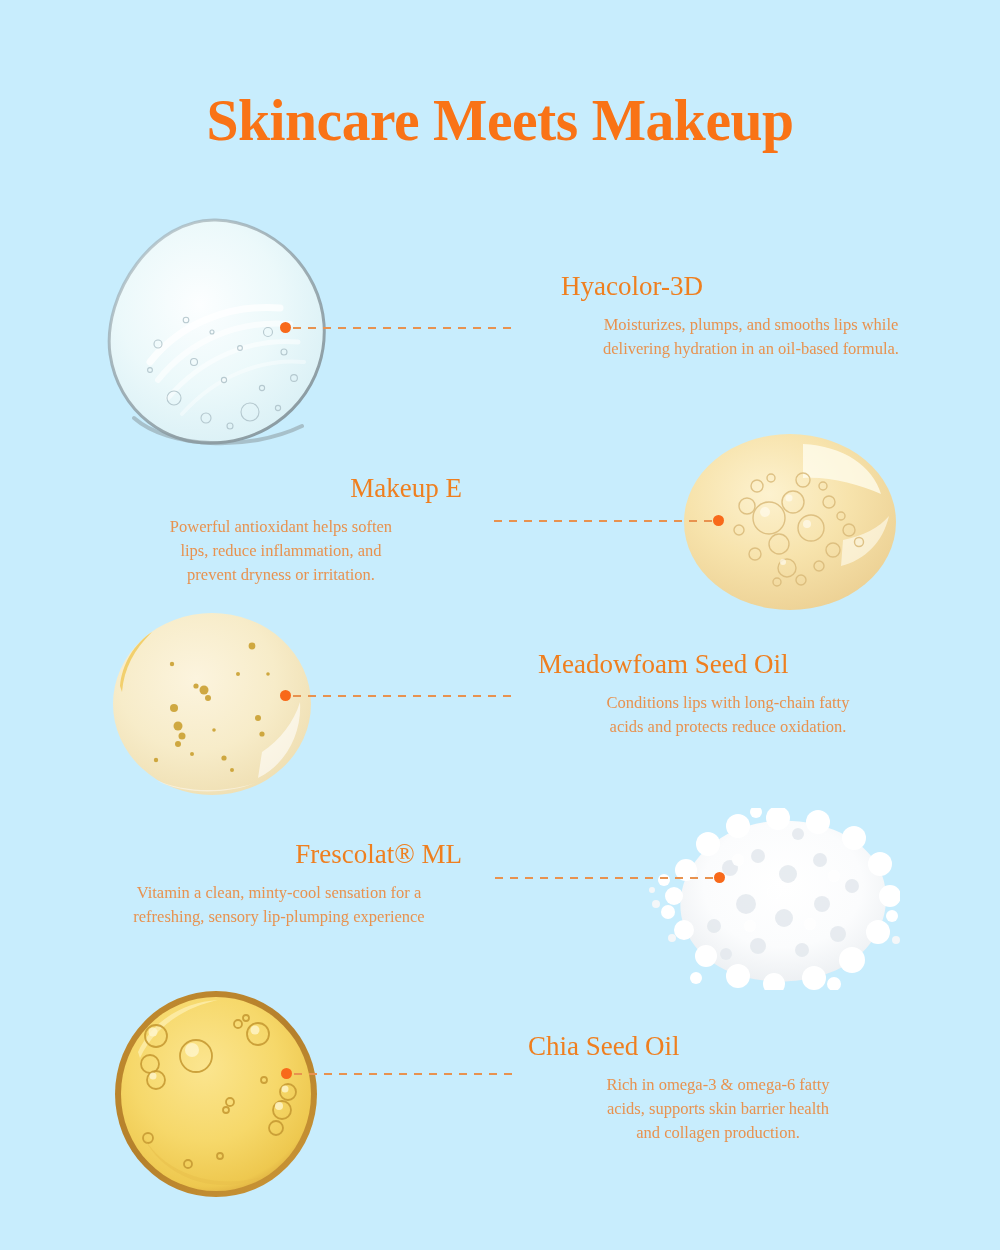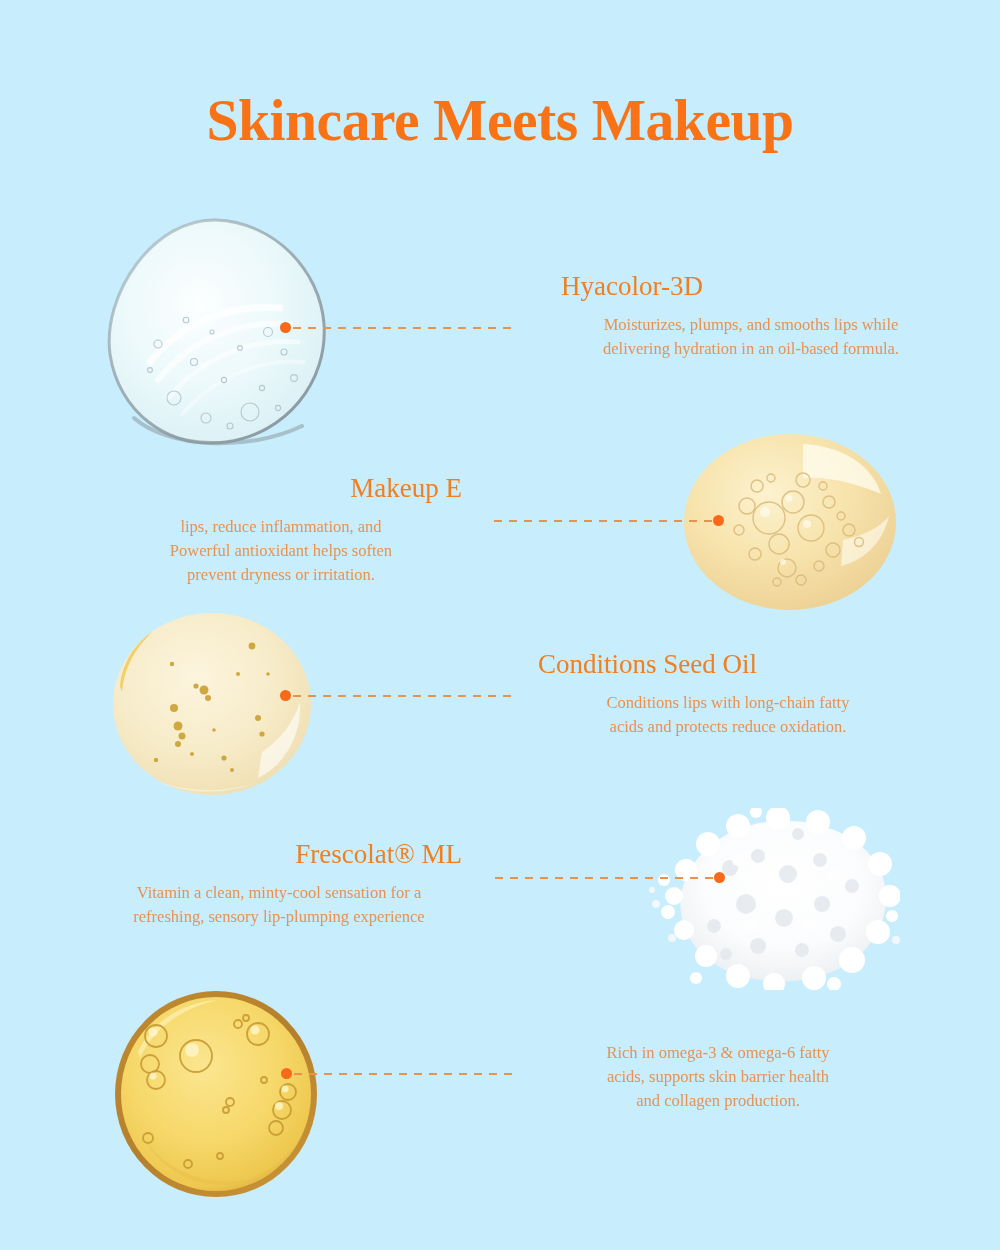--- a/index.html
+++ b/index.html
@@ -177,22 +177,22 @@
           <circle cx="100" cy="130" r="3"></circle>
       </g>
     </svg>
   </div>
   <div class="dot" style="top:515px; left:713px;"></div>
   <div class="connector" style="top:520px; left:494px; width:222px;"></div>
 
   <div class="block align-right" style="top:472px; left:100px; width:362px;">
     <div class="block-heading">Makeup E</div>
     <div class="block-body">
+      <div>Powerful antioxidant helps soften</div>
       <div>lips, reduce inflammation, and</div>
-      <div>Powerful antioxidant helps soften</div>
       <div>prevent dryness or irritation.</div>
     </div>
   </div>
 
   <div class="art" style="top:612px; left:112px; width:200px; height:185px;">
     <svg width="200" height="185" viewBox="0 0 200 185">
       <defs>
         <radialGradient id="mfGrad" cx="42%" cy="36%" r="72%">
           <stop offset="0%" stop-color="#fcf4de"></stop>
           <stop offset="55%" stop-color="#f7ecc9"></stop>
@@ -222,21 +222,21 @@
           <circle cx="102" cy="118" r="1.8"></circle>
         <circle cx="80" cy="142" r="2"></circle>
           <circle cx="156" cy="62" r="1.8"></circle>
       </g>
     </svg>
   </div>
   <div class="dot" style="top:690px; left:280px;"></div>
   <div class="connector" style="top:695px; left:293px; width:222px;"></div>
 
   <div class="block align-left" style="top:648px; left:538px; width:380px;">
-    <div class="block-heading">Conditions Seed Oil</div>
+    <div class="block-heading">Meadowfoam Seed Oil</div>
     <div class="block-body">
       <div>Conditions lips with long-chain fatty</div>
       <div>acids and protects reduce oxidation.</div>
     </div>
   </div>
 
   <div class="art" style="top:808px; left:638px; width:262px; height:182px;">
     <svg width="262" height="182" viewBox="0 0 262 182">
       <defs>
         <radialGradient id="pwGrad" cx="50%" cy="40%" r="62%">
@@ -357,20 +357,21 @@
         <circle cx="41" cy="88" r="3.5"></circle>
           <circle cx="173" cy="101" r="3.5"></circle>
       </g>
       <path d="M30 146 C48 182 96 202 146 190 C104 208 50 190 30 146 Z" fill="#e8bd4a" opacity="0.5"></path>
     </svg>
   </div>
   <div class="dot" style="top:1068px; left:281px;"></div>
   <div class="connector" style="top:1073px; left:294px; width:222px;"></div>
 
   <div class="block align-left" style="top:1030px; left:528px; width:380px;">
+    <div class="block-heading">Chia Seed Oil</div>
     <div class="block-body">
       <div>Rich in omega-3 &amp; omega-6 fatty</div>
       <div>acids, supports skin barrier health</div>
       <div>and collagen production.</div>
     </div>
   </div>
 
 </div>
 
 </body></html>

